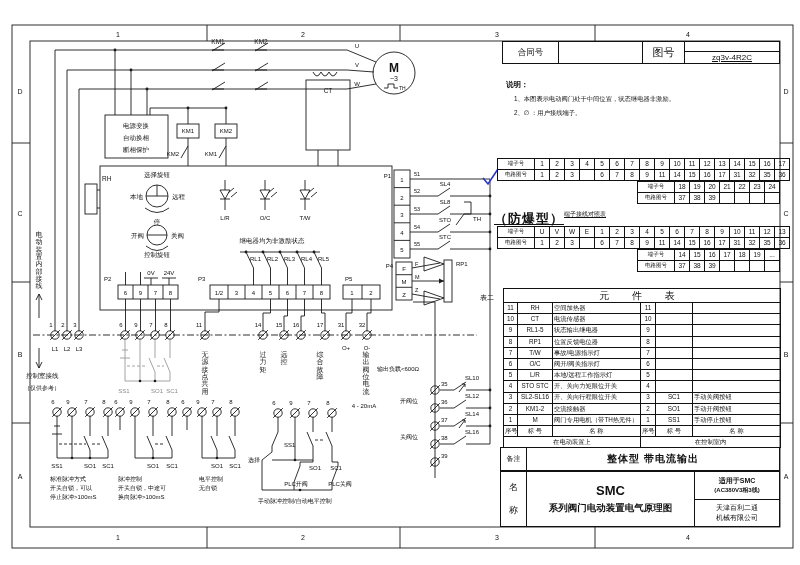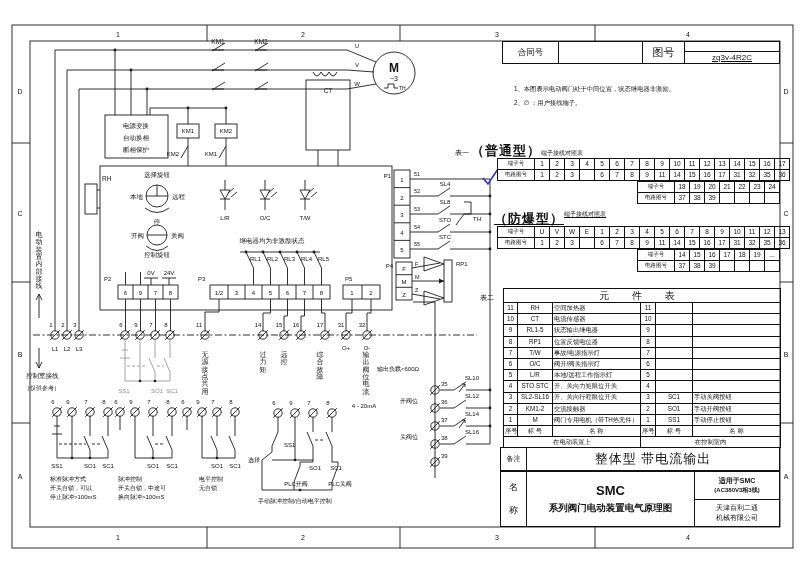--- a/index.html
+++ b/index.html
@@ -416,29 +416,25 @@
   <div style="width:56px;border-right:1px solid #111;display:flex;align-items:center;justify-content:center;font-size:8.5px;box-sizing:border-box;">合同号</div>
   <div style="width:84px;border-right:1px solid #111;box-sizing:border-box;"></div>
   <div style="width:42px;border-right:1px solid #111;display:flex;align-items:center;justify-content:center;font-size:11px;box-sizing:border-box;">图号</div>
   <div style="flex:1;display:flex;flex-direction:column;">
     <div style="height:9px;border-bottom:1px solid #111;"></div>
     <div style="flex:1;display:flex;align-items:center;justify-content:center;font-size:8px;text-decoration:underline;">zq3v-4R2C</div>
   </div>
 </div>
 
 <div class="abs" style="left:506px;top:80px;width:272px;">
+  <div style="font-size:7.5px;font-weight:bold;">说明：</div>
   <div style="font-size:6.3px;margin:5px 0 0 8px;">1、本图表示电动阀门处于中间位置，状态继电器非激励。</div>
   <div style="font-size:6.3px;margin:5px 0 0 8px;">2、∅ ：用户接线端子。</div>
 </div>
 
-<div class="abs flexrow" style="left:455px;top:142px;align-items:baseline;">
-  <span class="hdgtag">表一</span>
-  <span class="hdgbig" style="margin-left:2px;">（普通型）</span>
-  <span class="hdgsmall">端子接线对照表</span>
-</div>
 <table class="tt abs" style="left:497px;top:158px;">
       <tbody>
         <tr>
           <td class="th">端子号</td>
           <td>1</td>
           <td>2</td>
           <td>3</td>
           <td>4</td>
           <td>5</td>
           <td>6</td>
@@ -685,21 +681,21 @@
         </tr>
         <tr>
           <td colspan="3">在电动装置上</td>
           <td colspan="3">在控制室内</td>
         </tr>
       </tbody>
     </table>
 
 <div class="abs flexrow" style="left:500px;top:447px;width:280px;height:24px;border:1px solid #111;box-sizing:border-box;">
   <div style="width:26px;border-right:1px solid #111;display:flex;align-items:center;justify-content:center;font-size:7px;box-sizing:border-box;">备注</div>
-  <div style="flex:1;display:flex;align-items:center;justify-content:center;font-size:13px;font-weight:normal;letter-spacing:1px;text-align:right;">整体型  带电流输出</div>
+  <div style="flex:1;display:flex;align-items:center;justify-content:center;font-size:10px;font-weight:bold;letter-spacing:1px;text-align:right;">整体型  带电流输出</div>
 </div>
 
 <div class="abs flexrow" style="left:500px;top:471px;width:280px;height:56px;border:1px solid #111;box-sizing:border-box;">
   <div style="width:26px;border-right:1px solid #111;display:flex;flex-direction:column;align-items:center;justify-content:space-around;font-size:9px;box-sizing:border-box;padding:4px 0;">
     <span>名</span>
     <span>称</span>
   </div>
   <div style="flex:1;border-right:1px solid #111;display:flex;flex-direction:column;align-items:center;justify-content:center;box-sizing:border-box;">
     <div style="font-size:13px;font-weight:bold;">SMC</div>
     <div style="font-size:9.5px;font-weight:bold;margin-top:4px;">系列阀门电动装置电气原理图</div>

